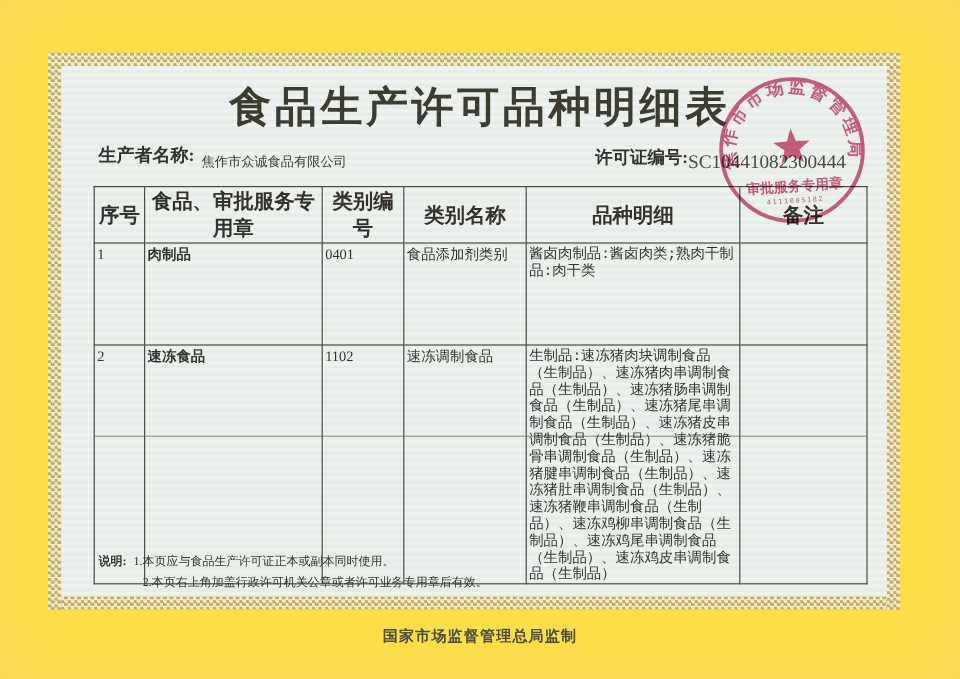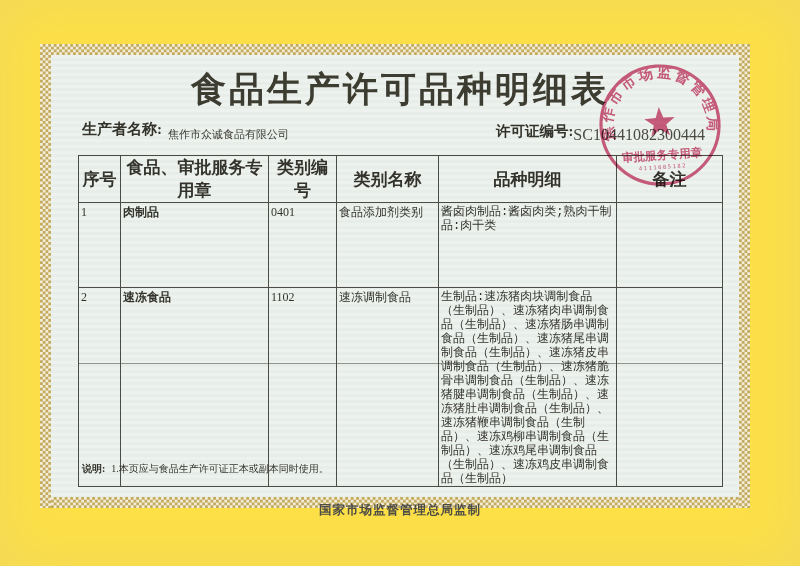--- a/index.html
+++ b/index.html
@@ -33,21 +33,21 @@
   tr.r1{height:85px;} tr.r2{height:183px;}
   td.seq{padding-left:1px;} td.code{padding-left:4px;margin-top:16px;} td.cat{padding-left:4px;font-weight:bold;}
   td.detail{letter-spacing:0;font-family:Liberation Mono, monospace;}
   .splitline{position:absolute;left:79px;top:363px;width:643px;height:1px;
         background:rgba(70,70,65,.55);}
   
   .notes{position:absolute;left:82px;top:460px;font-size:10px;color:#33332c;line-height:17px;}
   .notes .lbl{font-weight:bold;margin-right:6px;}
   .notes .l2{margin-left:37px;}
   
-  .footer{position:absolute;left:0;right:0;top:502px;text-align:center;
+  .footer{position:absolute;left:0;right:0;top:522px;text-align:center;
         font-size:12.5px;font-weight:bold;color:#4d4d46;letter-spacing:1px;}
   
   .seal{position:absolute;left:597px;top:62px;width:126px;height:126px;
         mix-blend-mode:multiply;opacity:.88;transform:rotate(-4deg);z-index:5;}
 </style>
 </head>
 <body>
 
 <div class="page">
 
@@ -103,20 +103,21 @@
       <td class="code">1102</td>
       <td>速冻调制食品</td>
       <td class="detail">生制品:速冻猪肉块调制食品（生制品）、速冻猪肉串调制食品（生制品）、速冻猪肠串调制食品（生制品）、速冻猪尾串调制食品（生制品）、速冻猪皮串调制食品（生制品）、速冻猪脆骨串调制食品（生制品）、速冻猪腱串调制食品（生制品）、速冻猪肚串调制食品（生制品）、速冻猪鞭串调制食品（生制品）、速冻鸡柳串调制食品（生制品）、速冻鸡尾串调制食品（生制品）、速冻鸡皮串调制食品（生制品）</td>
       <td></td>
     </tr>
   </tbody>
     </table>
 
   <div class="notes">
     <div><span class="lbl">说明:</span><span>1.本页应与食品生产许可证正本或副本同时使用。</span></div>
+    <div class="l2"><span>2.本页右上角加盖行政许可机关公章或者许可业务专用章后有效。</span></div>
   </div>
 
   <div class="footer">国家市场监督管理总局监制</div>
 
   <div class="seal">
     <svg width="126" height="126" viewBox="0 0 126 126">
       <defs>
         <path id="sealArc" d="M 17.9 79.4 A 48 48 0 1 1 108.1 79.4" fill="none"></path>
       </defs>
       <circle cx="63" cy="63" r="59" fill="none" stroke="#cf4a73" stroke-width="3.2"></circle>

